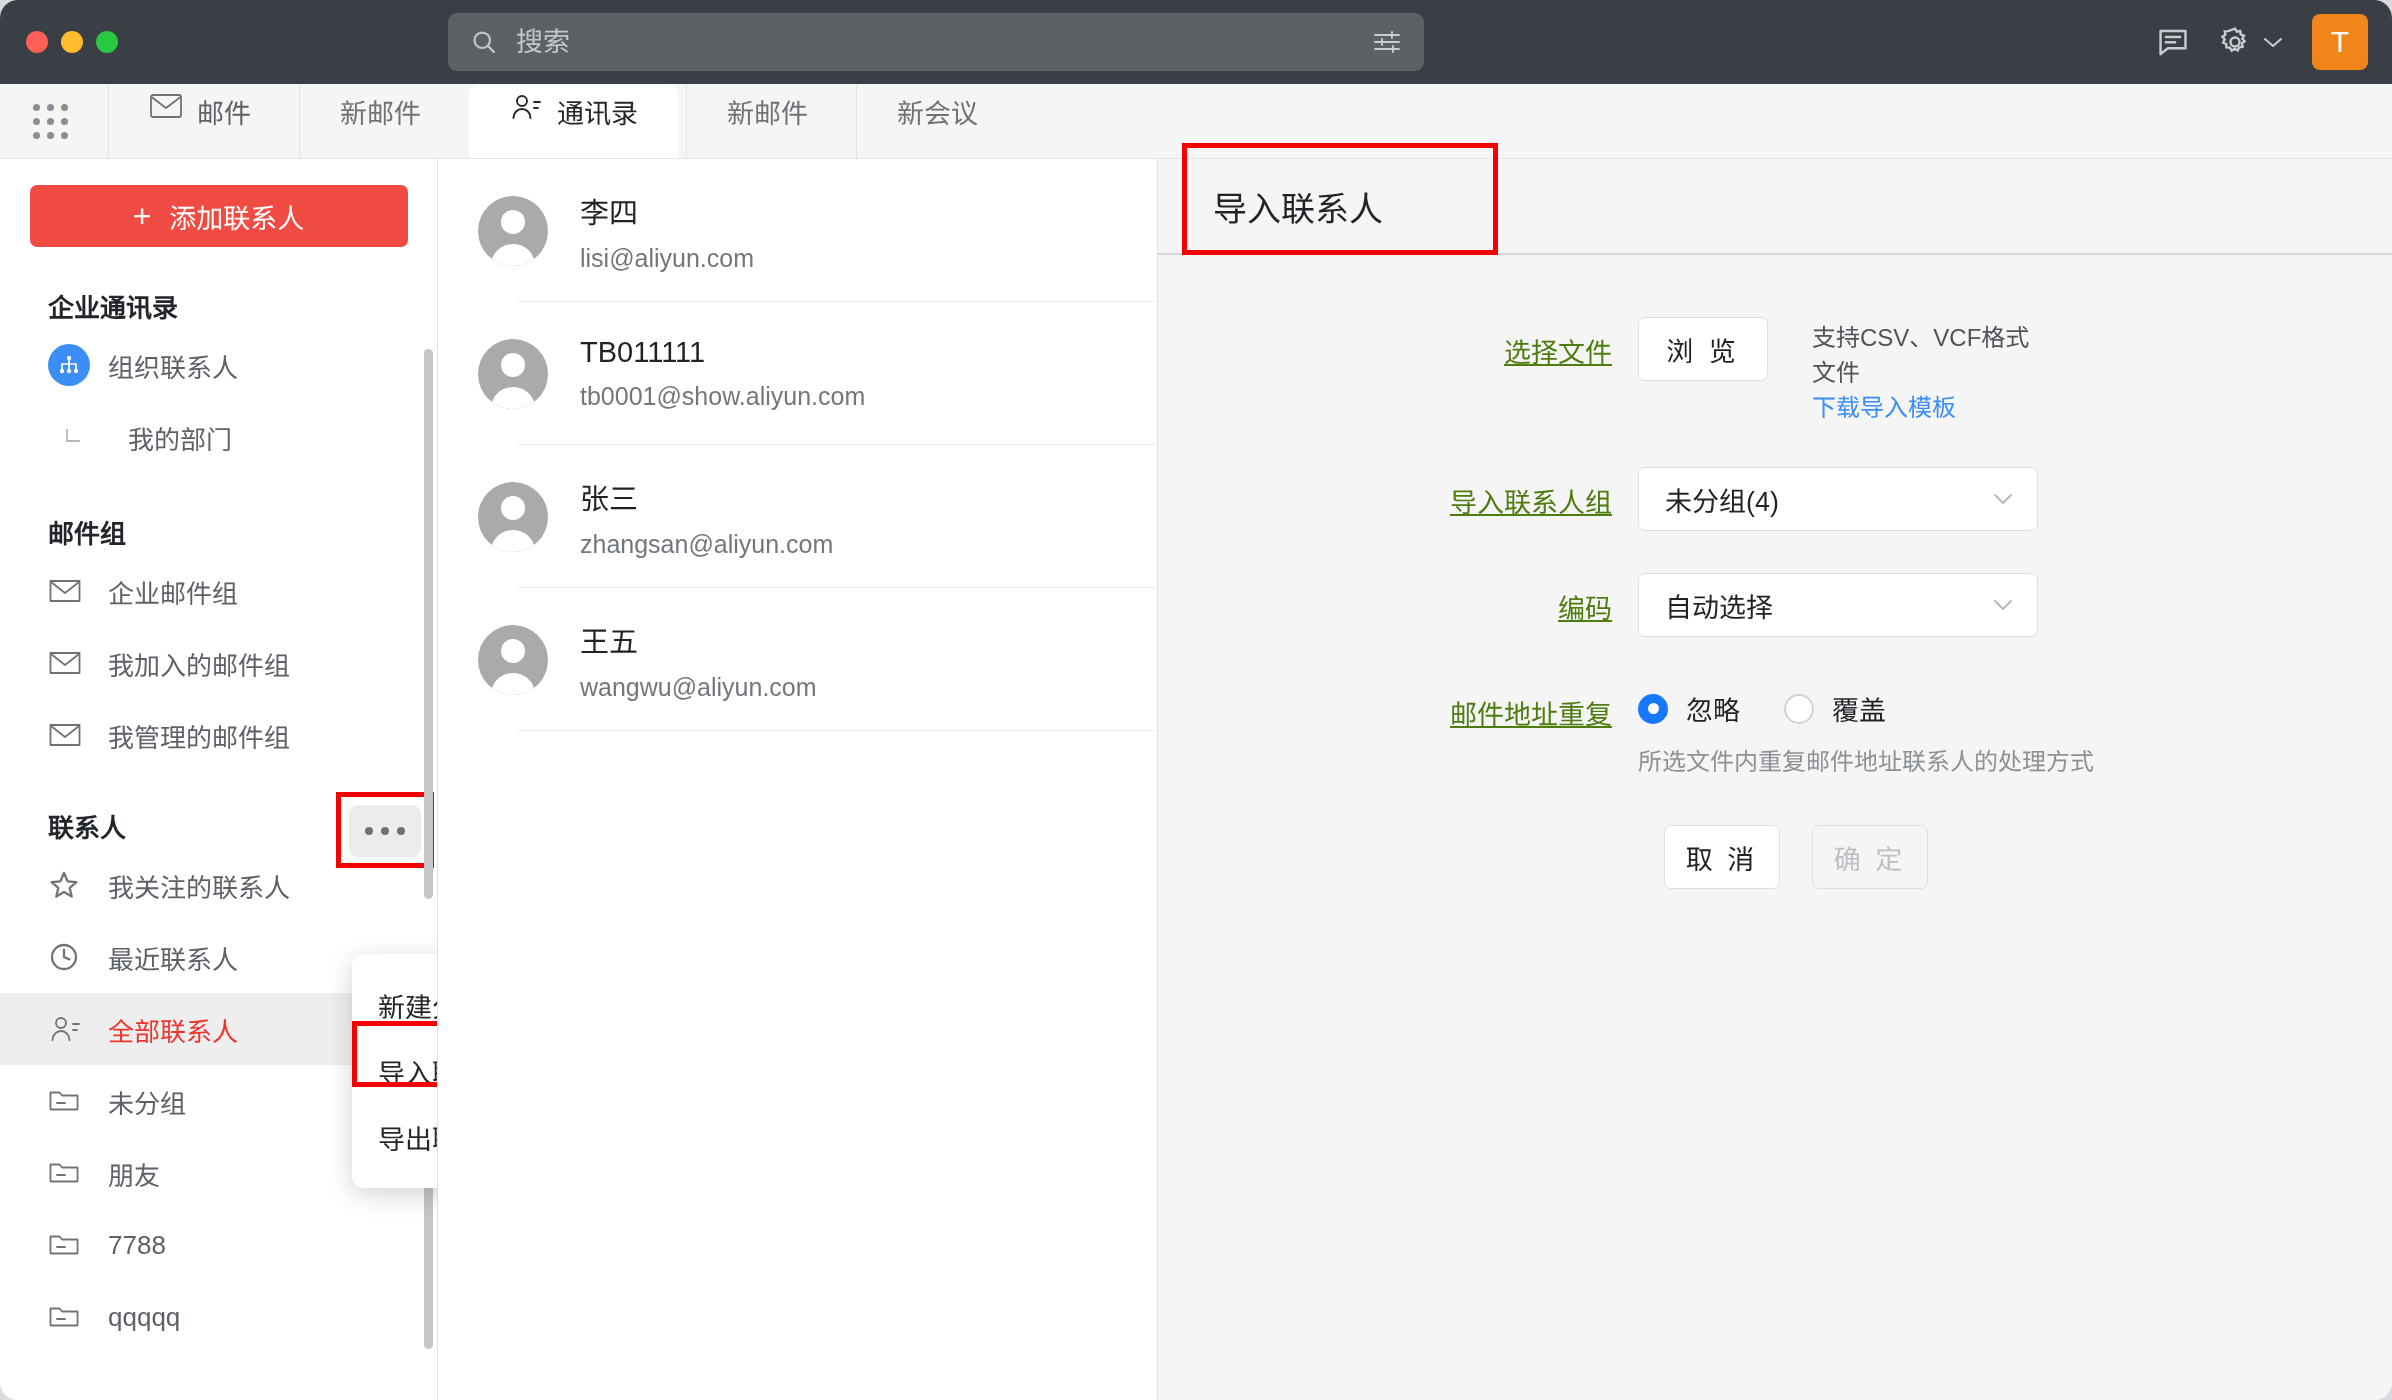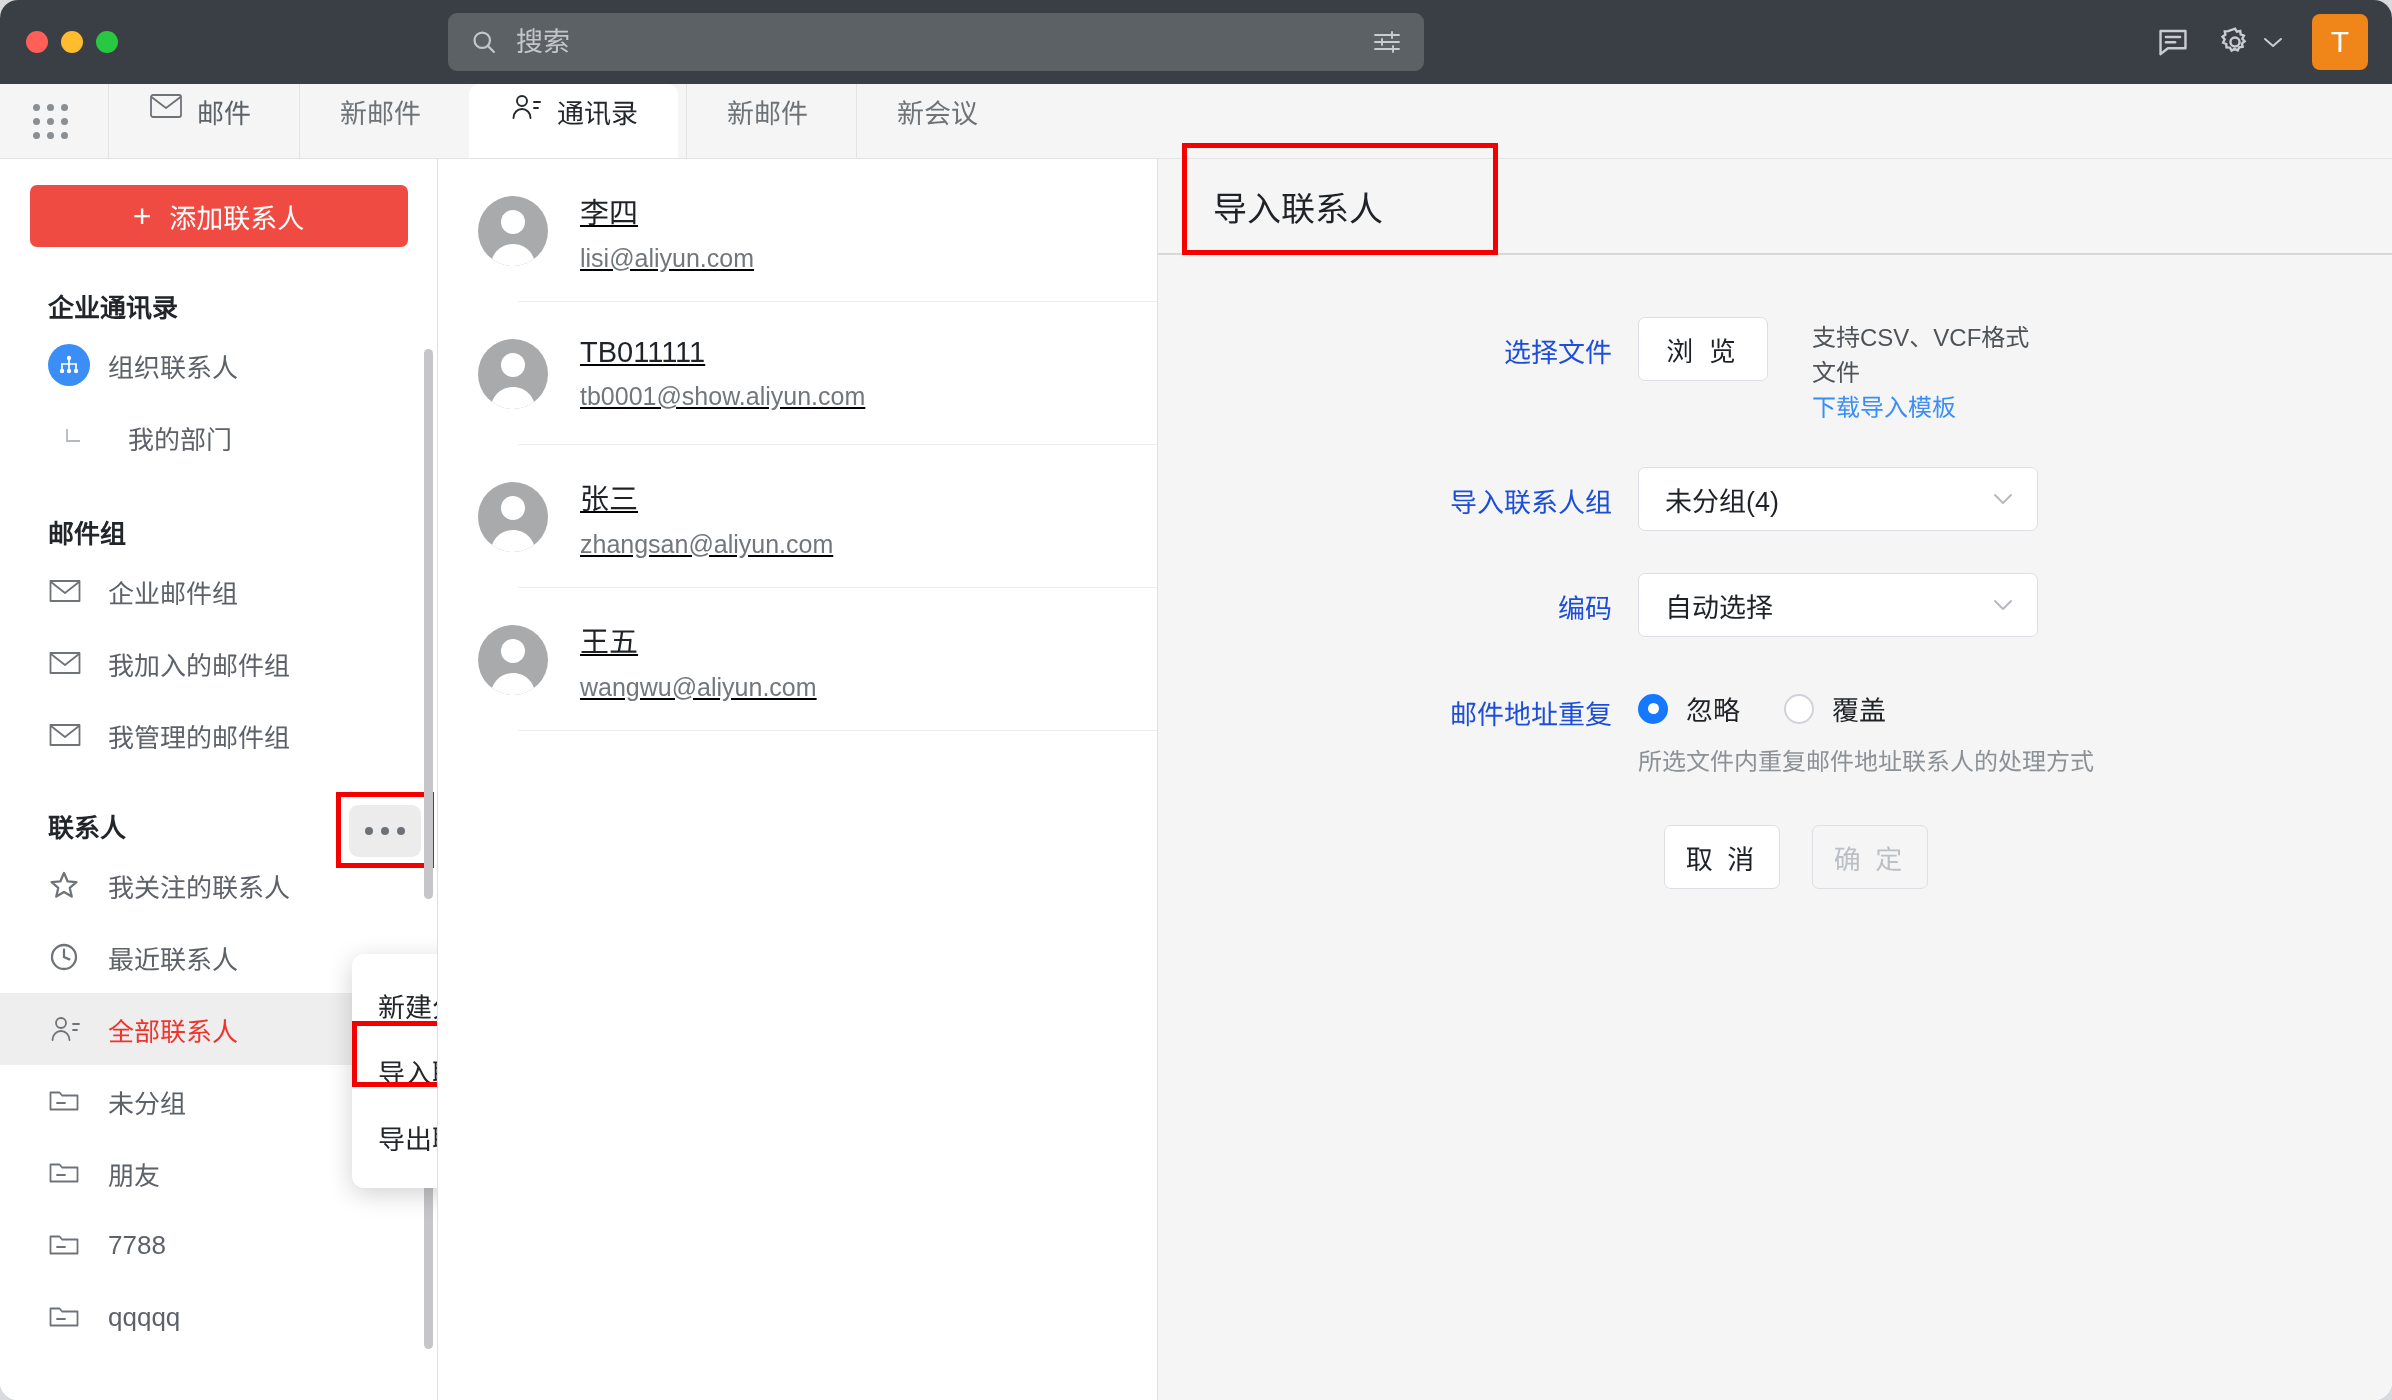--- a/index.html
+++ b/index.html
@@ -233,21 +233,20 @@
     width: 720px;
     background: #ffffff;
     border-right: 1px solid #e0e0e0;
   }
   .contact-row {
     height: 143px;
     display: flex; align-items: center;
     padding-left: 40px;
     cursor: pointer;
     position: relative;
-    text-decoration: underline;
   }
   .contact-row::after {
     content: "";
     position: absolute;
     left: 80px; right: 0; bottom: 0;
     height: 1px; background: #ededed;
   }
   .avatar-img {
     width: 70px; height: 70px; border-radius: 50%;
     background: #a9aaab;
@@ -284,23 +283,24 @@
   .form { padding-top: 62px; }
   .frow {
     display: flex;
     align-items: flex-start;
     margin-bottom: 42px;
   }
   .flabel {
     width: 480px;
     text-align: right;
     font-size: 27px;
-    color: #1d4ed8;
+    color: #4d7c0f;
     padding-top: 14px;
     padding-right: 26px;
+    text-decoration: underline;
   }
   .fctl { display: flex; align-items: flex-start; }
 
   .browse-btn {
     width: 130px; height: 64px;
     background: #ffffff;
     border: 1px solid #dcdfe3;
     border-radius: 7px;
     display: flex; align-items: center; justify-content: center;
     font-size: 27px; color: #1f2327;

